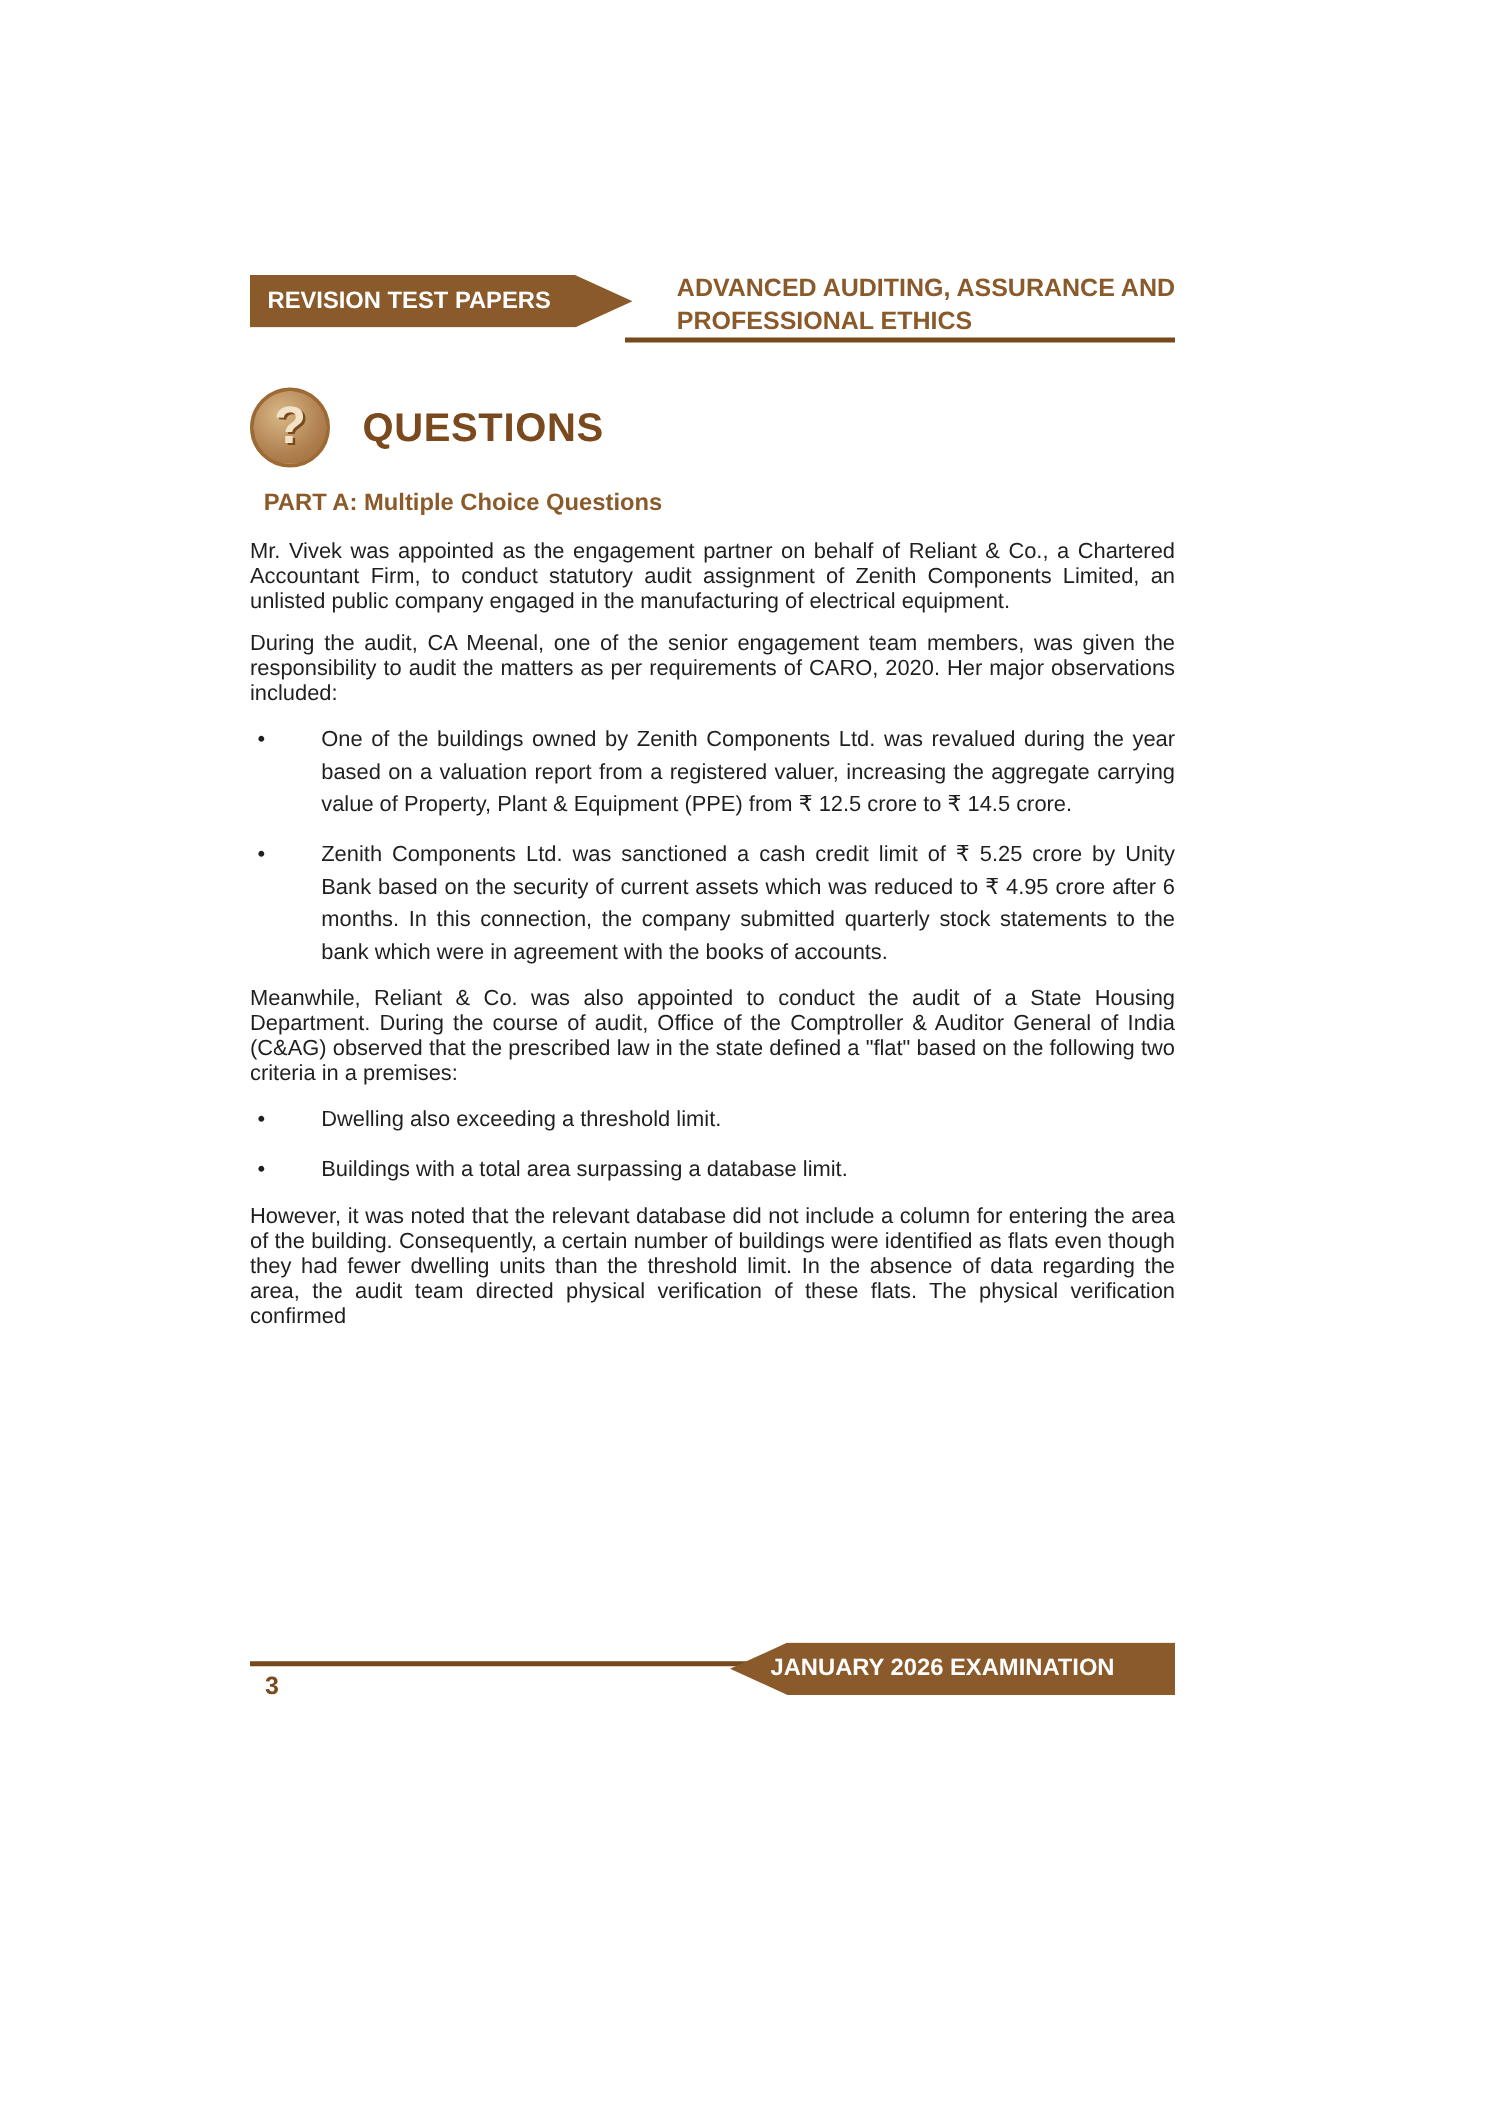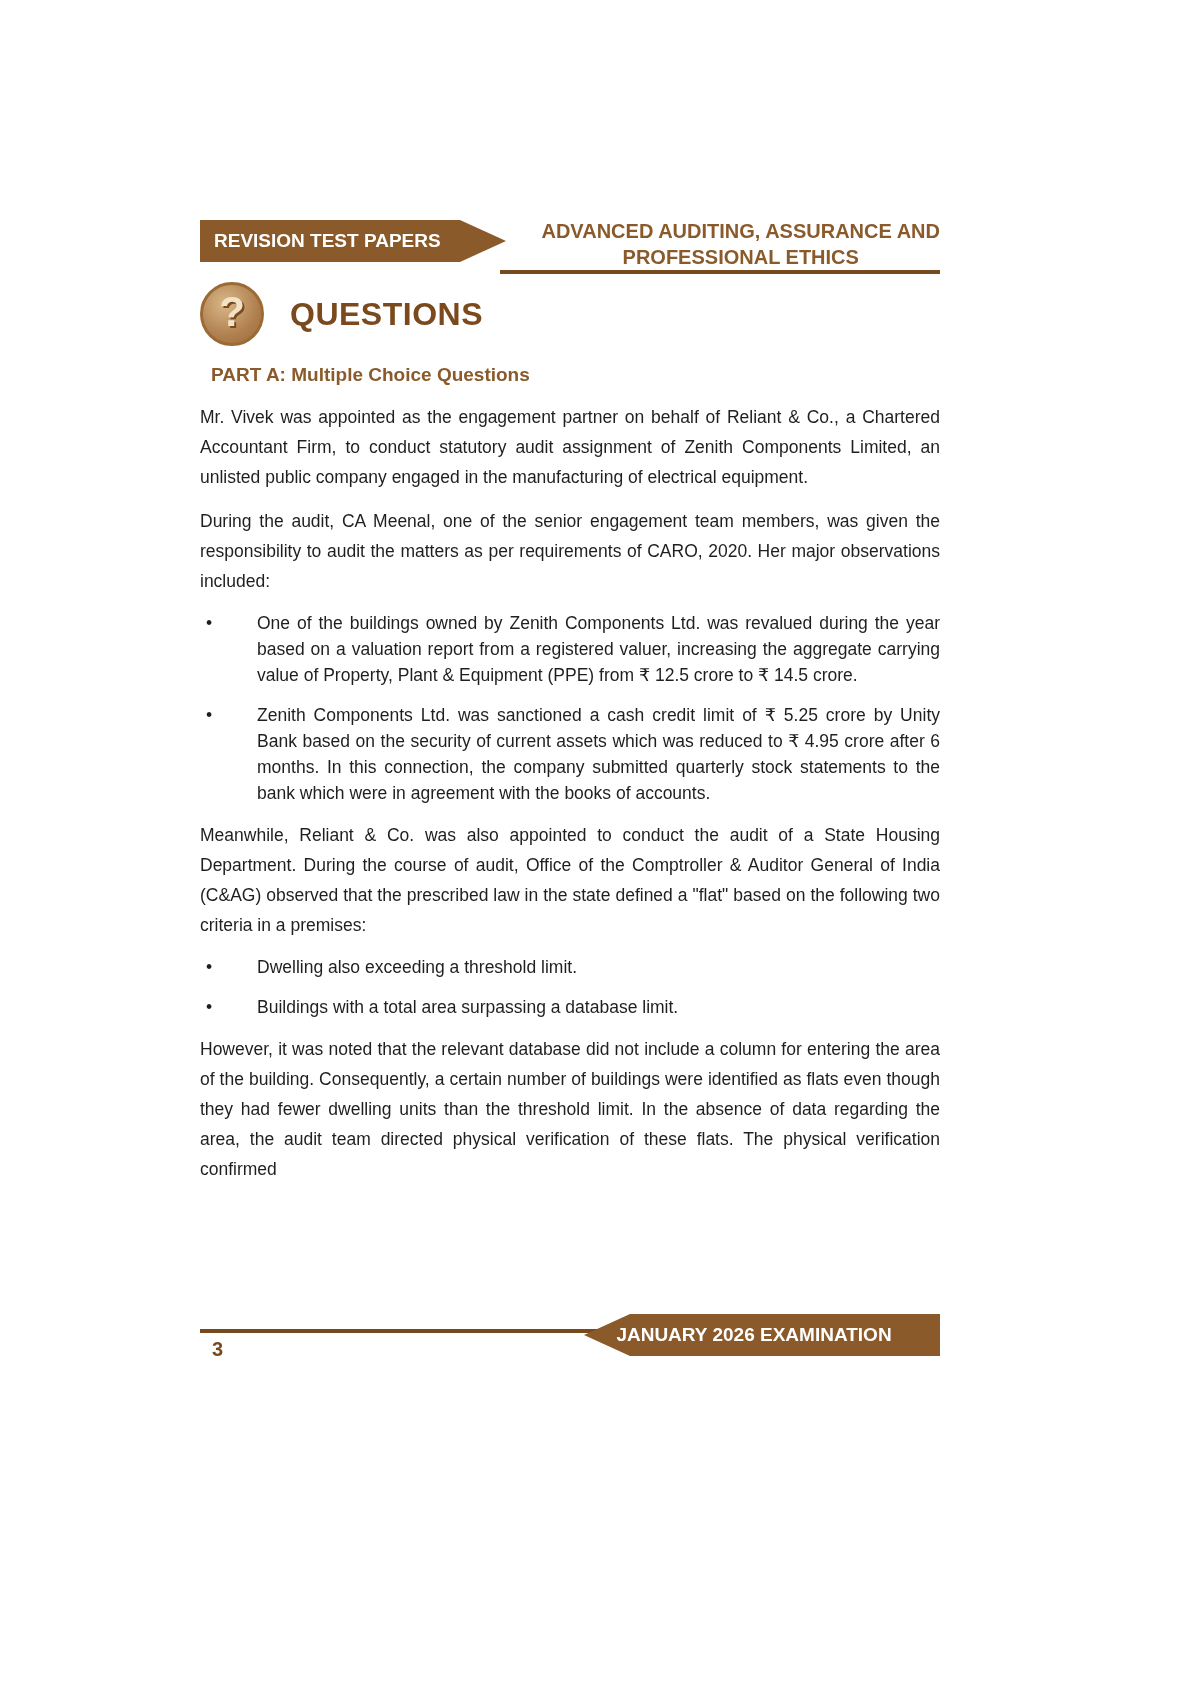--- a/index.html
+++ b/index.html
@@ -19,21 +19,21 @@
     position: absolute;
     left: 200px;
     top: 218px;
     width: 740px;
   }
 
   
   .header {
     position: relative;
     height: 56px;
-    margin-bottom: 8px;
+    margin-bottom: 36px;
   }
   .revision-ribbon {
     position: absolute;
     left: 0;
     top: 2px;
     height: 42px;
     line-height: 42px;
     width: 306px;
     background: #8a5a2b;
     color: #ffffff;
@@ -41,21 +41,21 @@
     font-size: 19px;
     padding-left: 14px;
     box-sizing: border-box;
     clip-path: polygon(0 0, calc(100% - 46px) 0, 100% 50%, calc(100% - 46px) 100%, 0 100%);
     white-space: nowrap;
   }
   .header-title {
     position: absolute;
     right: 0;
     top: 0;
-    text-align: center;
+    text-align: left;
     color: #8a5a2b;
     font-weight: bold;
     font-size: 20px;
     line-height: 26px;
   }
   .header-underline {
     position: absolute;
     left: 300px;
     right: 0;
     bottom: 0;
@@ -106,21 +106,21 @@
   .section-heading {
     color: #8a5a2b;
     font-weight: bold;
     font-size: 19px;
     margin: 0 0 16px 11px;
   }
 
   
   .body-para {
     font-size: 17.5px;
-    line-height: 30px;
+    line-height: 20px;
     text-align: justify;
     margin: 0 0 14px 0;
   }
   .bullet-item {
     display: flex;
     margin: 0 0 14px 0;
     font-size: 17.5px;
     line-height: 26px;
   }
   .bullet-marker {

